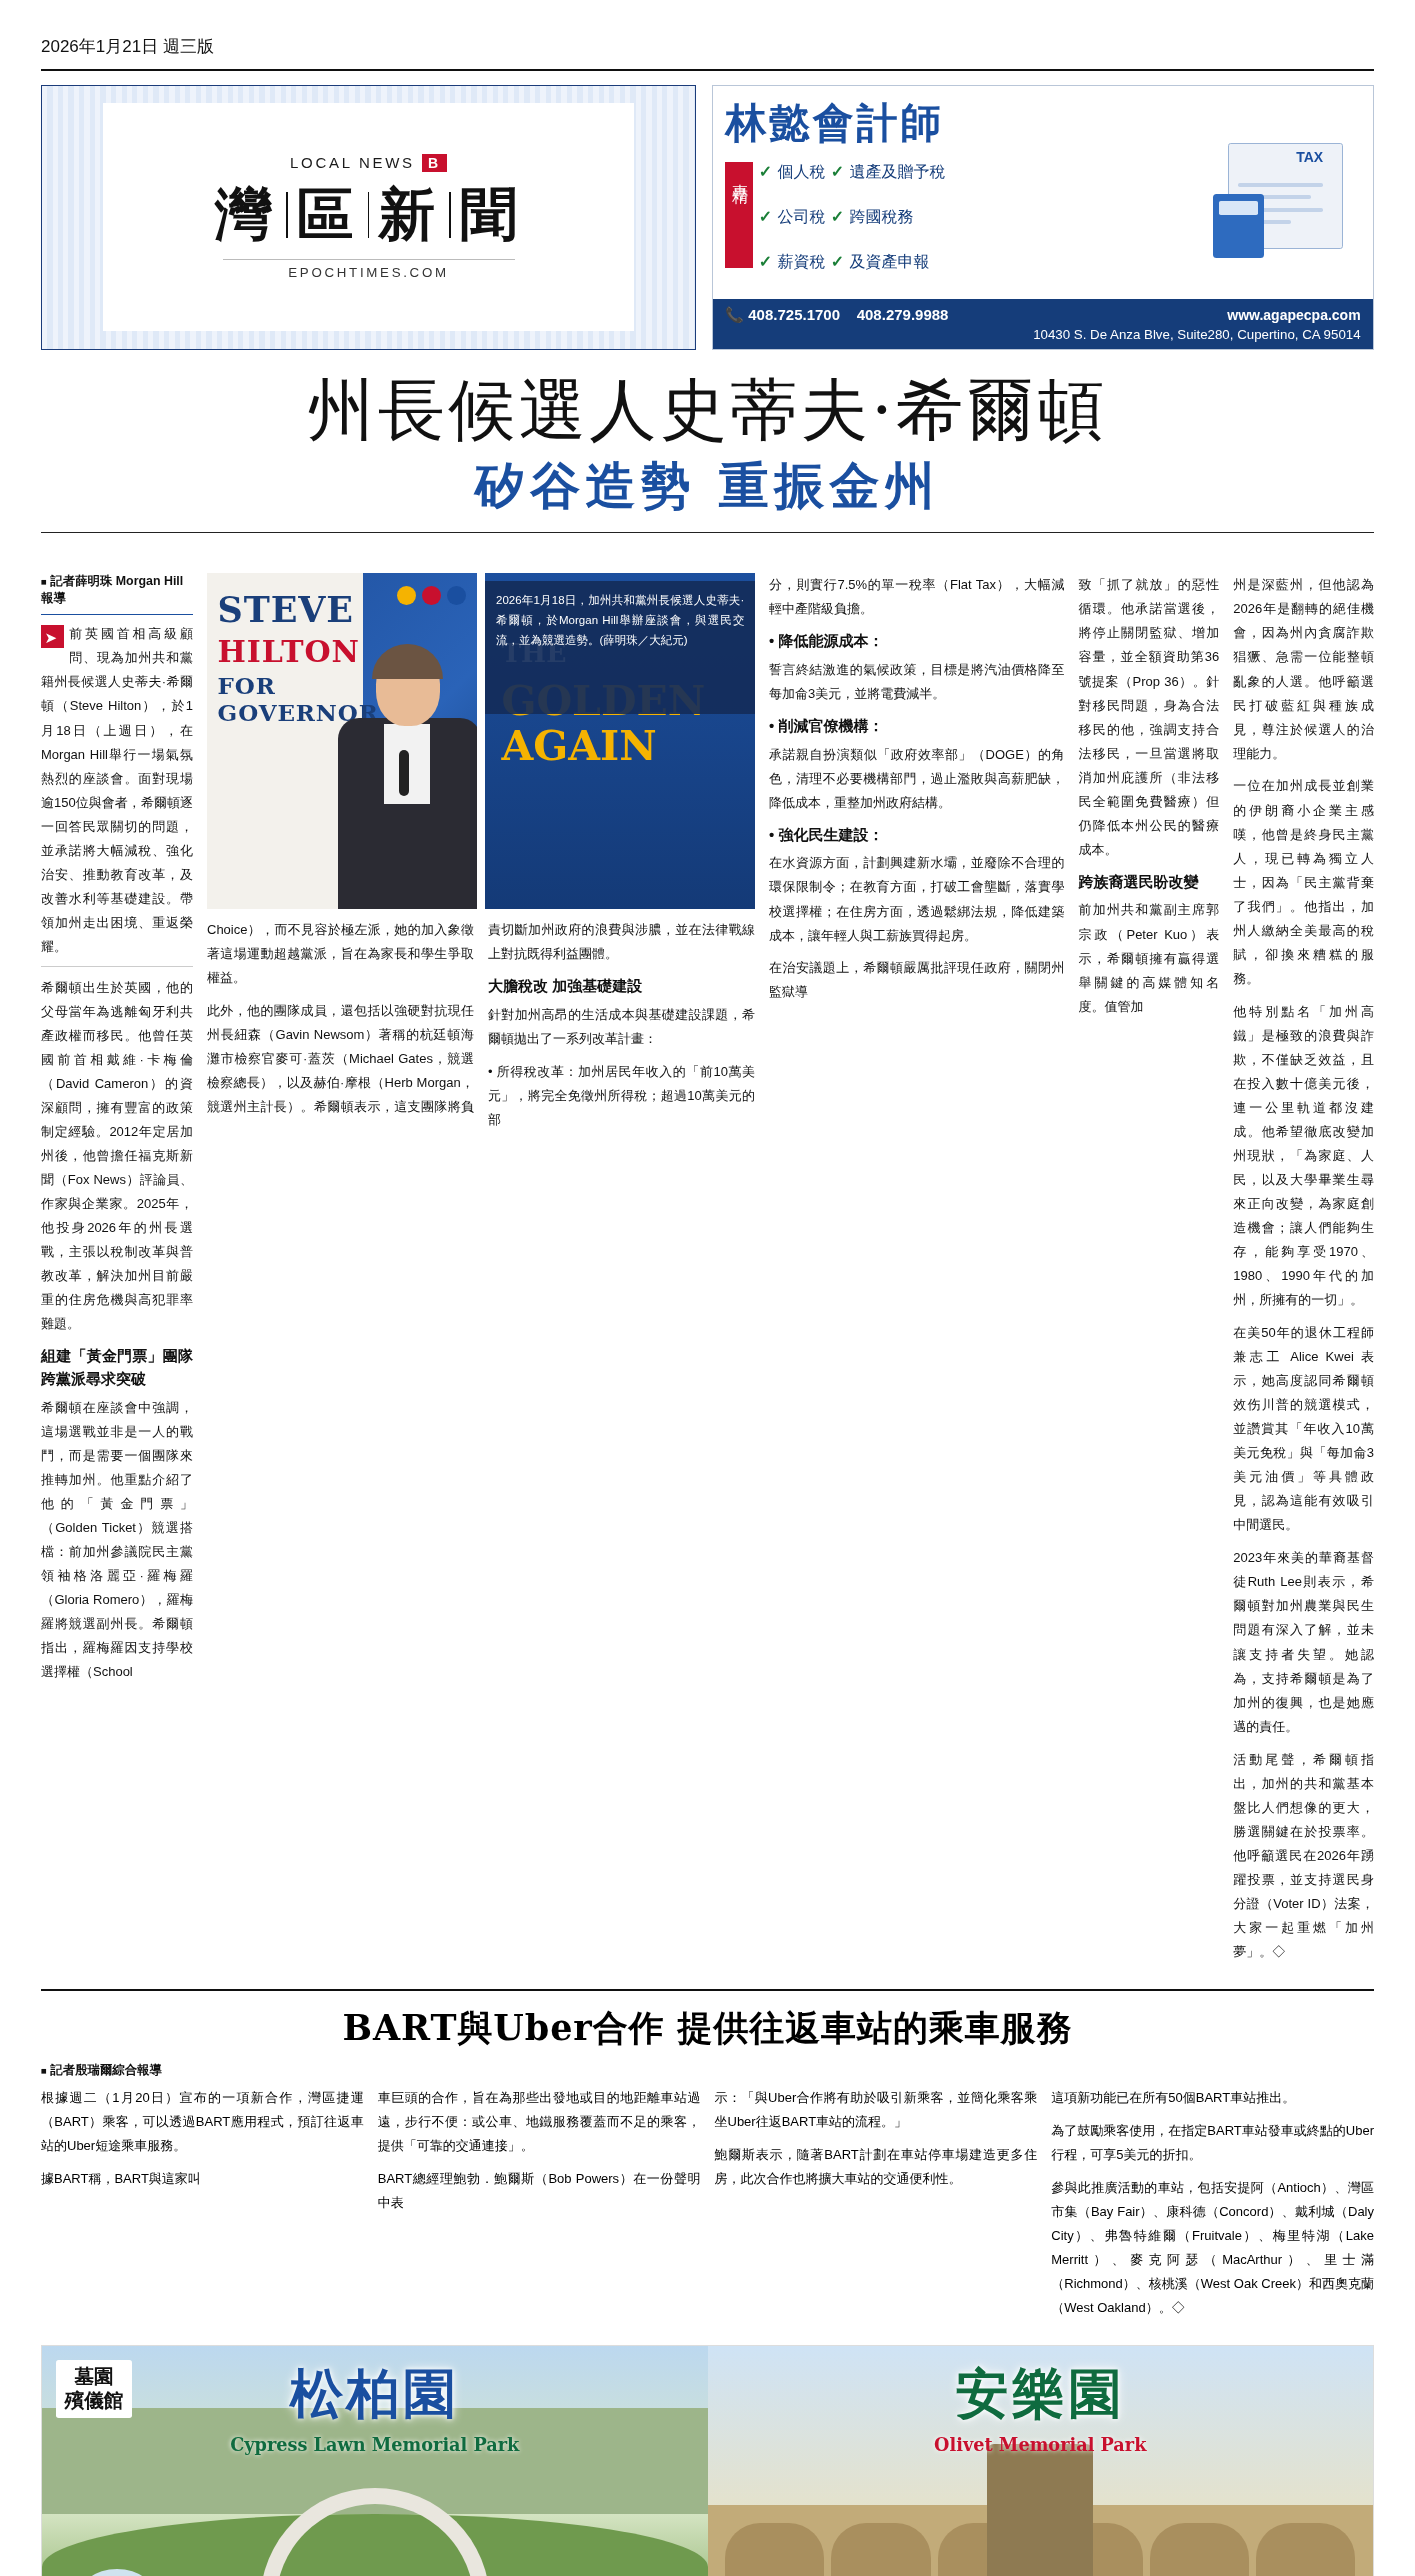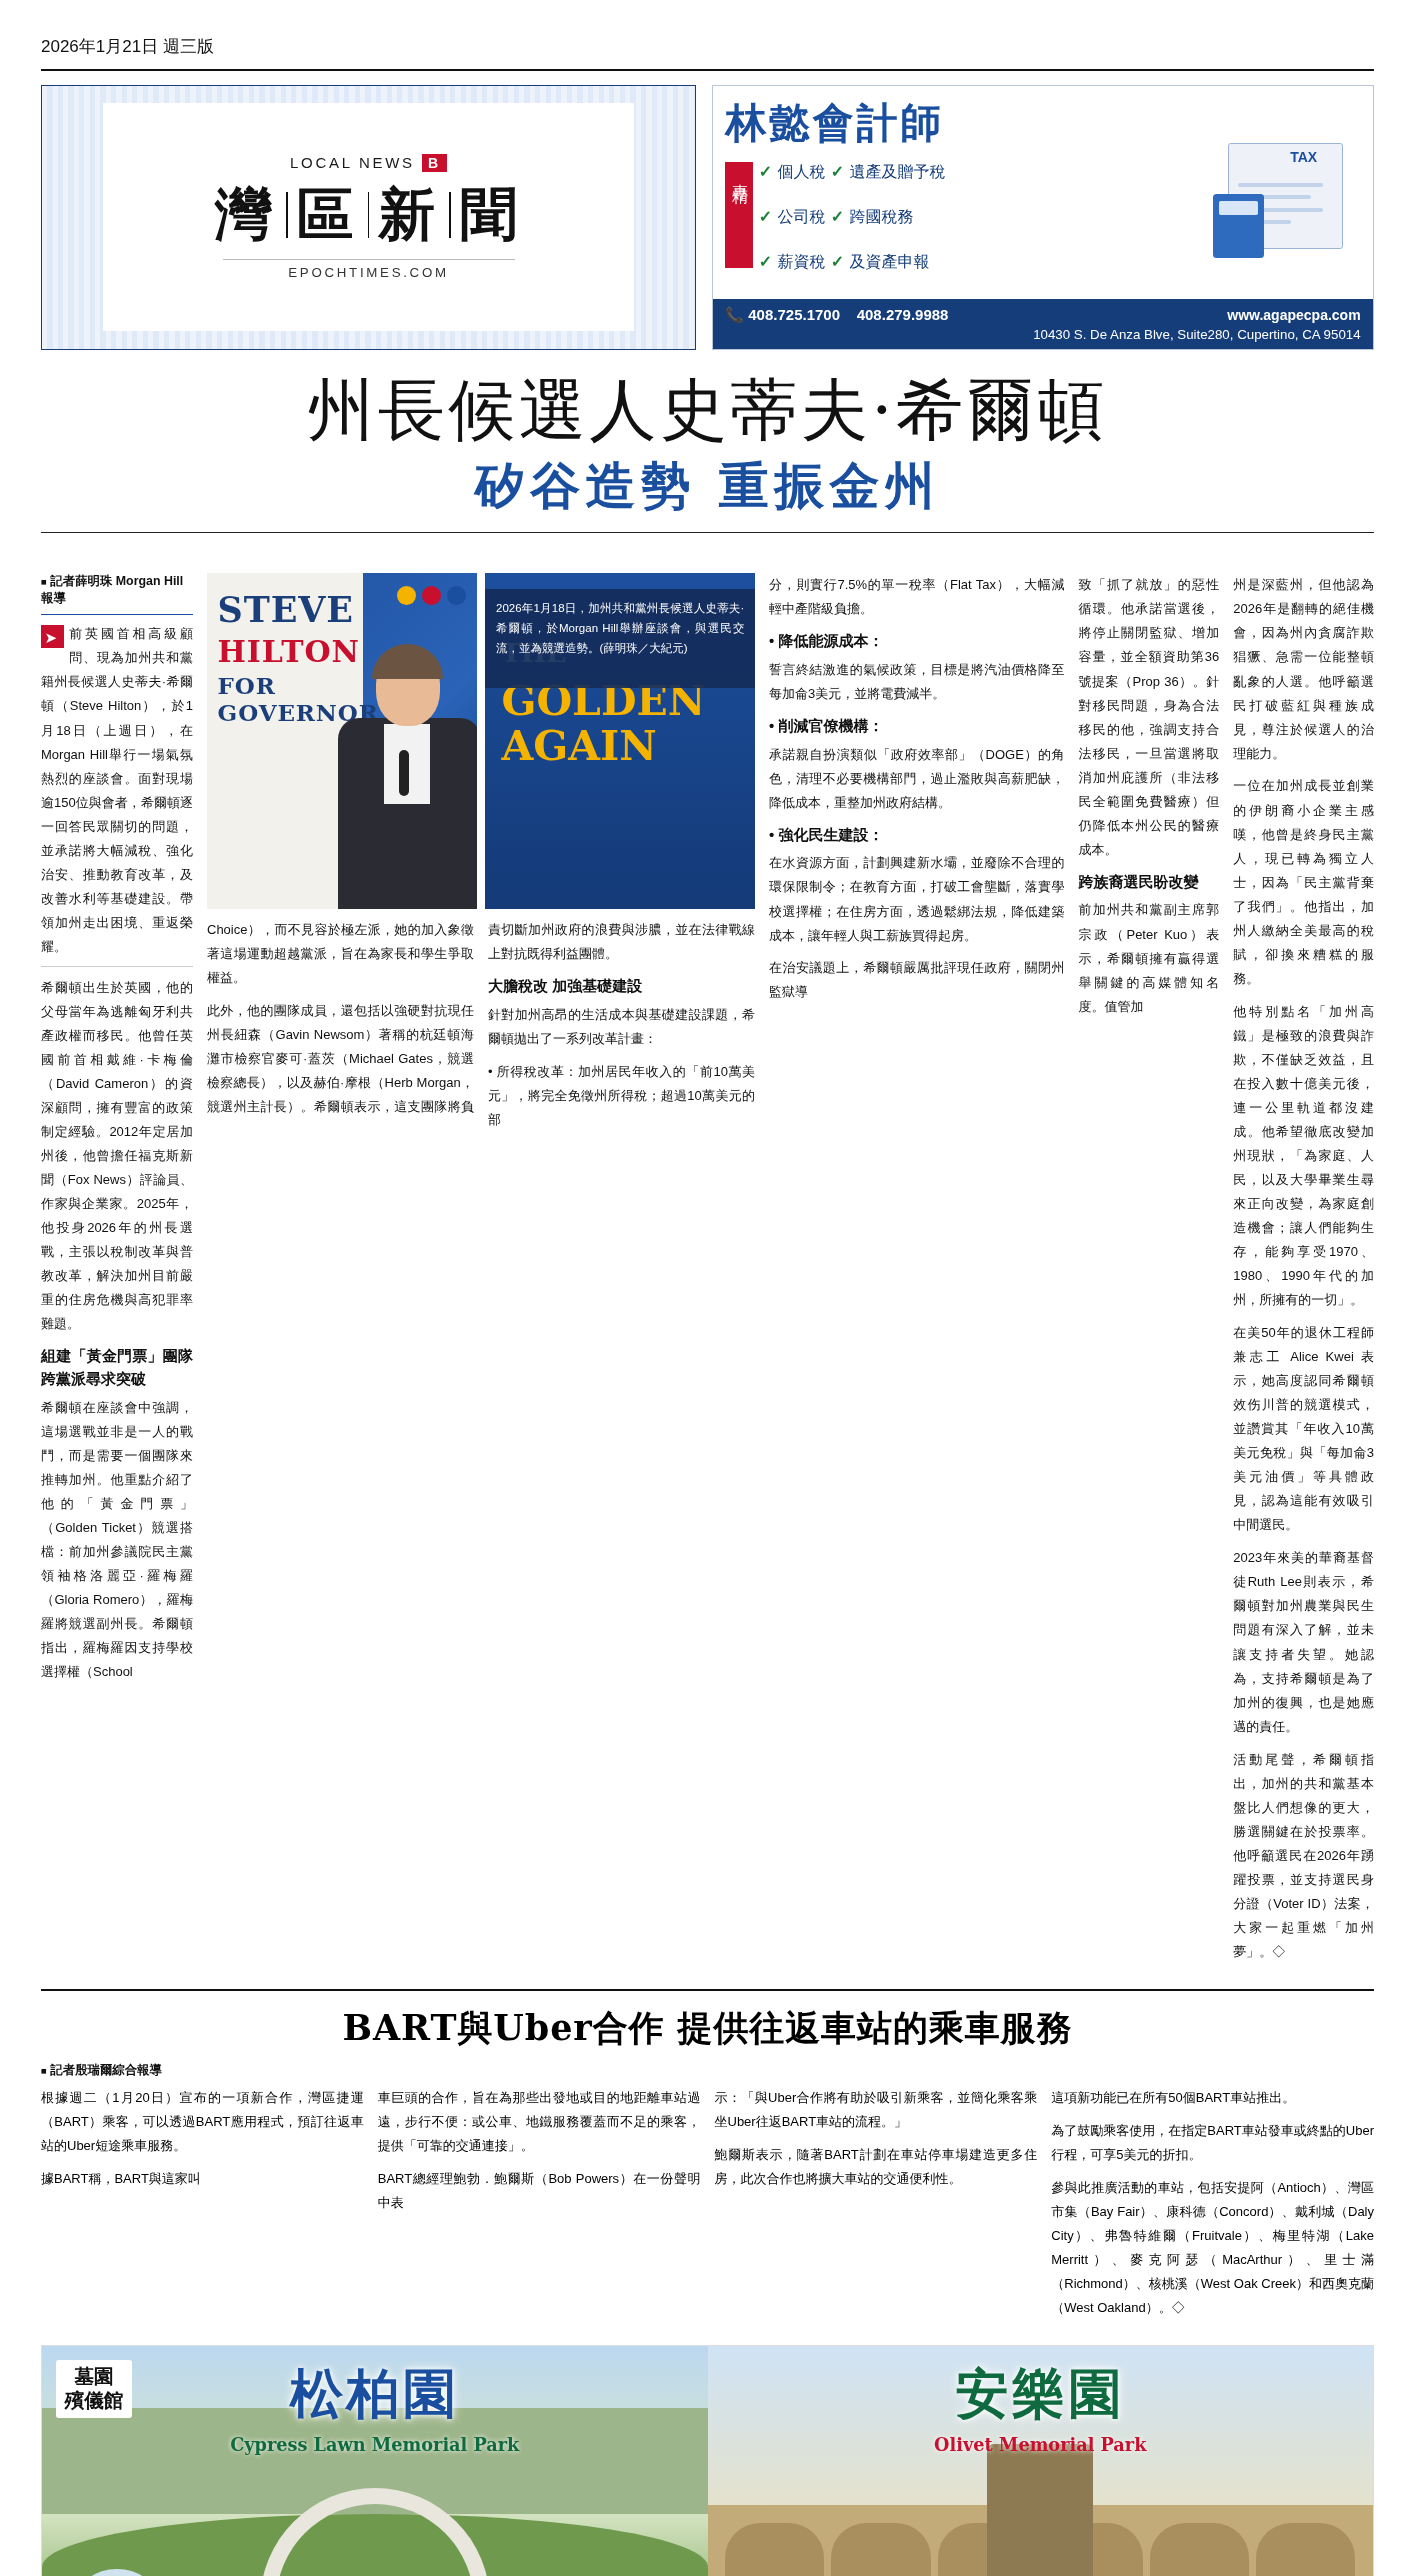--- a/index.html
+++ b/index.html
@@ -153,21 +153,21 @@
     width: 150px;
     display: flex;
     align-items: center;
     justify-content: center;
   }
   .tax-doc {
     width: 115px; height: 106px; background: #eef2f8;
     border: 1.8px solid #9bb4d6; position: relative; border-radius: 2.7px;
   }
   .tax-doc .tax-label {
-    position: absolute; top: 5.3px; right: 25px; font-size: 14px; font-weight: bold; color: #1a4fa0;
+    position: absolute; top: 5.3px; right: 19px; font-size: 14px; font-weight: bold; color: #1a4fa0;
   }
   .tax-doc .line { position: absolute; left: 8.8px; height: 4.4px; background: #c3d3e9; border-radius: 1.8px;}
   .tax-doc .calc {
     position:absolute; bottom:-10.6px; left:-16px; width:51px; height:64px;
     background:#2e6bbf; border-radius:3.5px;
   }
   .tax-doc .calc::after{
     content:""; position:absolute; top:6.2px; left:6.2px; right:6.2px; height:14px; background:#d8e6f7; border-radius:1.8px;
   }
   .ad-top-foot {
@@ -454,21 +454,21 @@
             <span class="shirt"></span>
             <span class="head"></span>
             <span class="hair"></span>
             <span class="mic"></span>
           </div>
         </div>
         <div class="photo photo2">
           <div class="gold"></div>
           <div class="the">THE</div>
           <div class="gold-text">GOLDEN AGAIN</div>
-          <div class="caption-box" style="position:absolute;left:0;right:0;top:16px;height:99px;background:rgba(20,45,90,0.92)">2026年1月18日，加州共和黨州長候選人史蒂夫·希爾頓，於Morgan Hill舉辦座談會，與選民交流，並為競選造勢。(薛明珠／大紀元)</div>
+          <div class="caption-box" style="position:absolute;left:0;right:0;top:8px;height:133px;background:rgba(20,45,90,0.92)">2026年1月18日，加州共和黨州長候選人史蒂夫·希爾頓，於Morgan Hill舉辦座談會，與選民交流，並為競選造勢。(薛明珠／大紀元)</div>
         </div>
       </div>
       <div class="body-col" style="margin-top:8.8px; column-count:2; column-gap:14px;">
         <p>Choice），而不見容於極左派，她的加入象徵著這場運動超越黨派，旨在為家長和學生爭取權益。</p>
         <p>此外，他的團隊成員，還包括以強硬對抗現任州長紐森（Gavin Newsom）著稱的杭廷頓海灘市檢察官麥可·蓋茨（Michael Gates，競選檢察總長），以及赫伯·摩根（Herb Morgan，競選州主計長）。希爾頓表示，這支團隊將負責切斷加州政府的浪費與涉膿，並在法律戰線上對抗既得利益團體。</p>
         <div class="subhead">大膽稅改 加強基礎建設</div>
         <p>針對加州高昂的生活成本與基礎建設課題，希爾頓拋出了一系列改革計畫：</p>
         <p>• 所得稅改革：加州居民年收入的「前10萬美元」，將完全免徵州所得稅；超過10萬美元的部</p>
       </div>
     </div>

